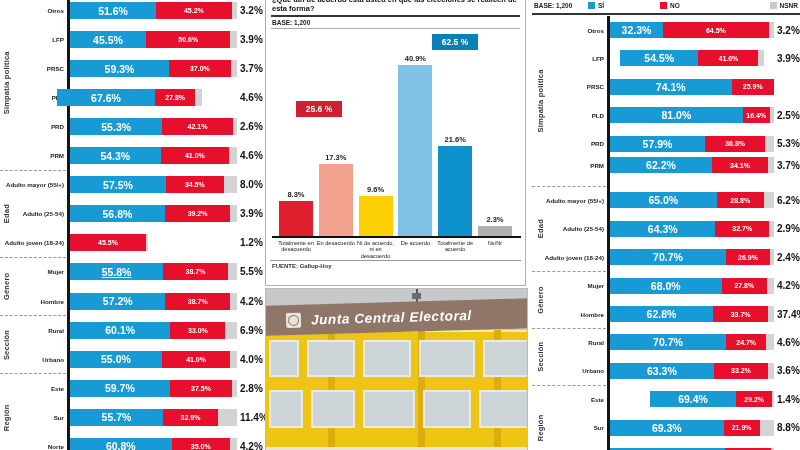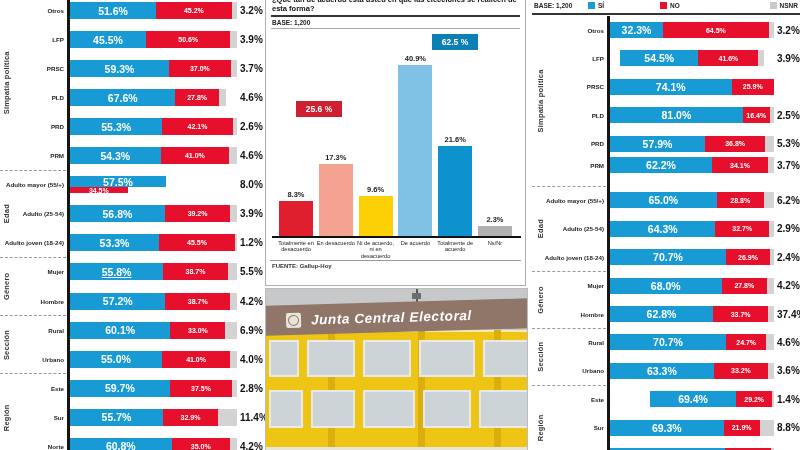--- a/index.html
+++ b/index.html
@@ -99,21 +99,21 @@
       <div class="cat-label" style="left: 0px; width: 64px; height: 17px;">PRSC</div>
       <div class="bar" style="left: 70px; width: 167px; height: 17px;">
         <div class="seg seg-si" style="width: 59.3%;">59.3%</div>
         <div class="seg seg-no" style="width: 37%;">37.0%</div>
         <div class="seg seg-nsnr" style="width: 3.7%;"></div>
       </div>
       <div class="nsnr-val" style="left: 240px; height: 17px;">3.7%</div>
     </div>
     <div class="row" style="top: 89.15px; height: 17px;">
       <div class="cat-label" style="left: 0px; width: 64px; height: 17px;">PLD</div>
-      <div class="bar" style="left: 70px; width: 156px; height: 17px;">
+      <div class="bar" style="left: 57px; width: 145px; height: 17px;">
         <div class="seg seg-si" style="width: 67.6%;">67.6%</div>
         <div class="seg seg-no" style="width: 27.8%;">27.8%</div>
         <div class="seg seg-nsnr" style="width: 4.6%;"></div>
       </div>
       <div class="nsnr-val" style="left: 240px; height: 17px;">4.6%</div>
     </div>
     <div class="row" style="top: 118.2px; height: 17px;">
       <div class="cat-label" style="left: 0px; width: 64px; height: 17px;">PRD</div>
       <div class="bar" style="left: 70px; width: 167px; height: 17px;">
         <div class="seg seg-si" style="width: 55.3%;">55.3%</div>
@@ -128,40 +128,39 @@
         <div class="seg seg-si" style="width: 54.3%;">54.3%</div>
         <div class="seg seg-no" style="width: 41%;">41.0%</div>
         <div class="seg seg-nsnr" style="width: 4.6%;"></div>
       </div>
       <div class="nsnr-val" style="left: 240px; height: 17px;">4.6%</div>
     </div>
     <div class="dash-sep" style="top: 169.8px; width: 66px;"></div>
     <div class="group-label" style="left: 0px; width: 12px; top: 176.3px; height: 75.15px;">Edad</div>
     <div class="row" style="top: 176.3px; height: 17px;">
       <div class="cat-label" style="left: 0px; width: 64px; height: 17px;">Adulto mayor (55/+)</div>
-      <div class="bar" style="left: 70px; width: 167px; height: 17px; flex-direction: column;">
+      <div class="bar" style="left: 70px; width: 167px; height: 17px;">
         <div class="seg seg-si" style="width: 57.5%;">57.5%</div>
         <div class="seg seg-no" style="width: 34.5%;">34.5%</div>
         <div class="seg seg-nsnr" style="width: 8%;"></div>
       </div>
       <div class="nsnr-val" style="left: 240px; height: 17px;">8.0%</div>
     </div>
     <div class="row" style="top: 205.35px; height: 17px;">
       <div class="cat-label" style="left: 0px; width: 64px; height: 17px;">Adulto (25-54)</div>
       <div class="bar" style="left: 70px; width: 167px; height: 17px;">
         <div class="seg seg-si" style="width: 56.8%;">56.8%</div>
         <div class="seg seg-no" style="width: 39.2%;">39.2%</div>
         <div class="seg seg-nsnr" style="width: 3.9%;"></div>
       </div>
       <div class="nsnr-val" style="left: 240px; height: 17px;">3.9%</div>
     </div>
     <div class="row" style="top: 234.4px; height: 17px;">
       <div class="cat-label" style="left: 0px; width: 64px; height: 17px;">Adulto joven (18-24)</div>
       <div class="bar" style="left: 70px; width: 167px; height: 17px;">
-        <div class="seg seg-si" style="width: 53.3%;">53.3%</div>
         <div class="seg seg-no" style="width: 45.5%;">45.5%</div>
         <div class="seg seg-nsnr" style="width: 1.2%;"></div>
       </div>
       <div class="nsnr-val" style="left: 240px; height: 17px;">1.2%</div>
     </div>
     <div class="dash-sep" style="top: 256.95px; width: 66px;"></div>
     <div class="group-label" style="left: 0px; width: 12px; top: 263.45px; height: 46.1px;">Género</div>
     <div class="row" style="top: 263.45px; height: 17px;">
       <div class="cat-label" style="left: 0px; width: 64px; height: 17px;">Mujer</div>
       <div class="bar" style="left: 70px; width: 167px; height: 17px;">

